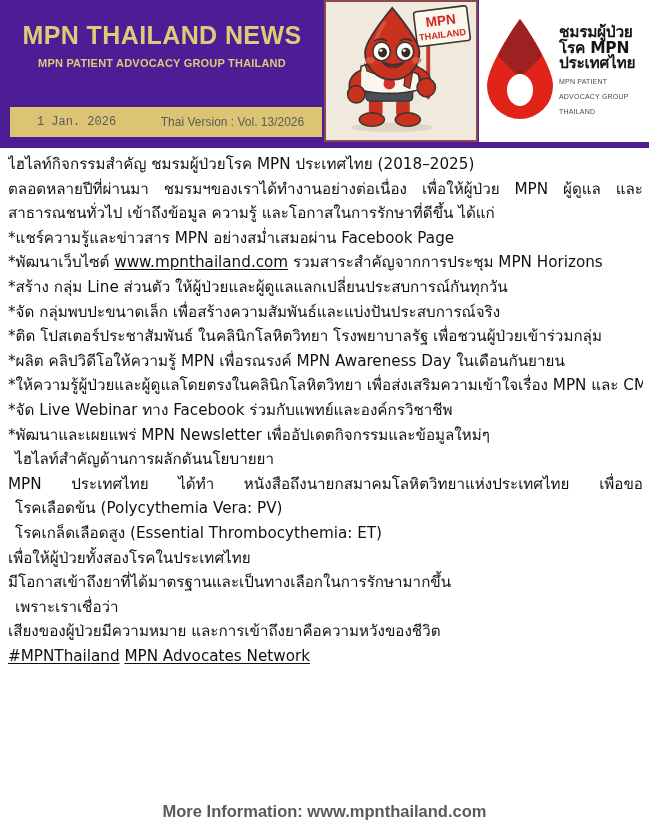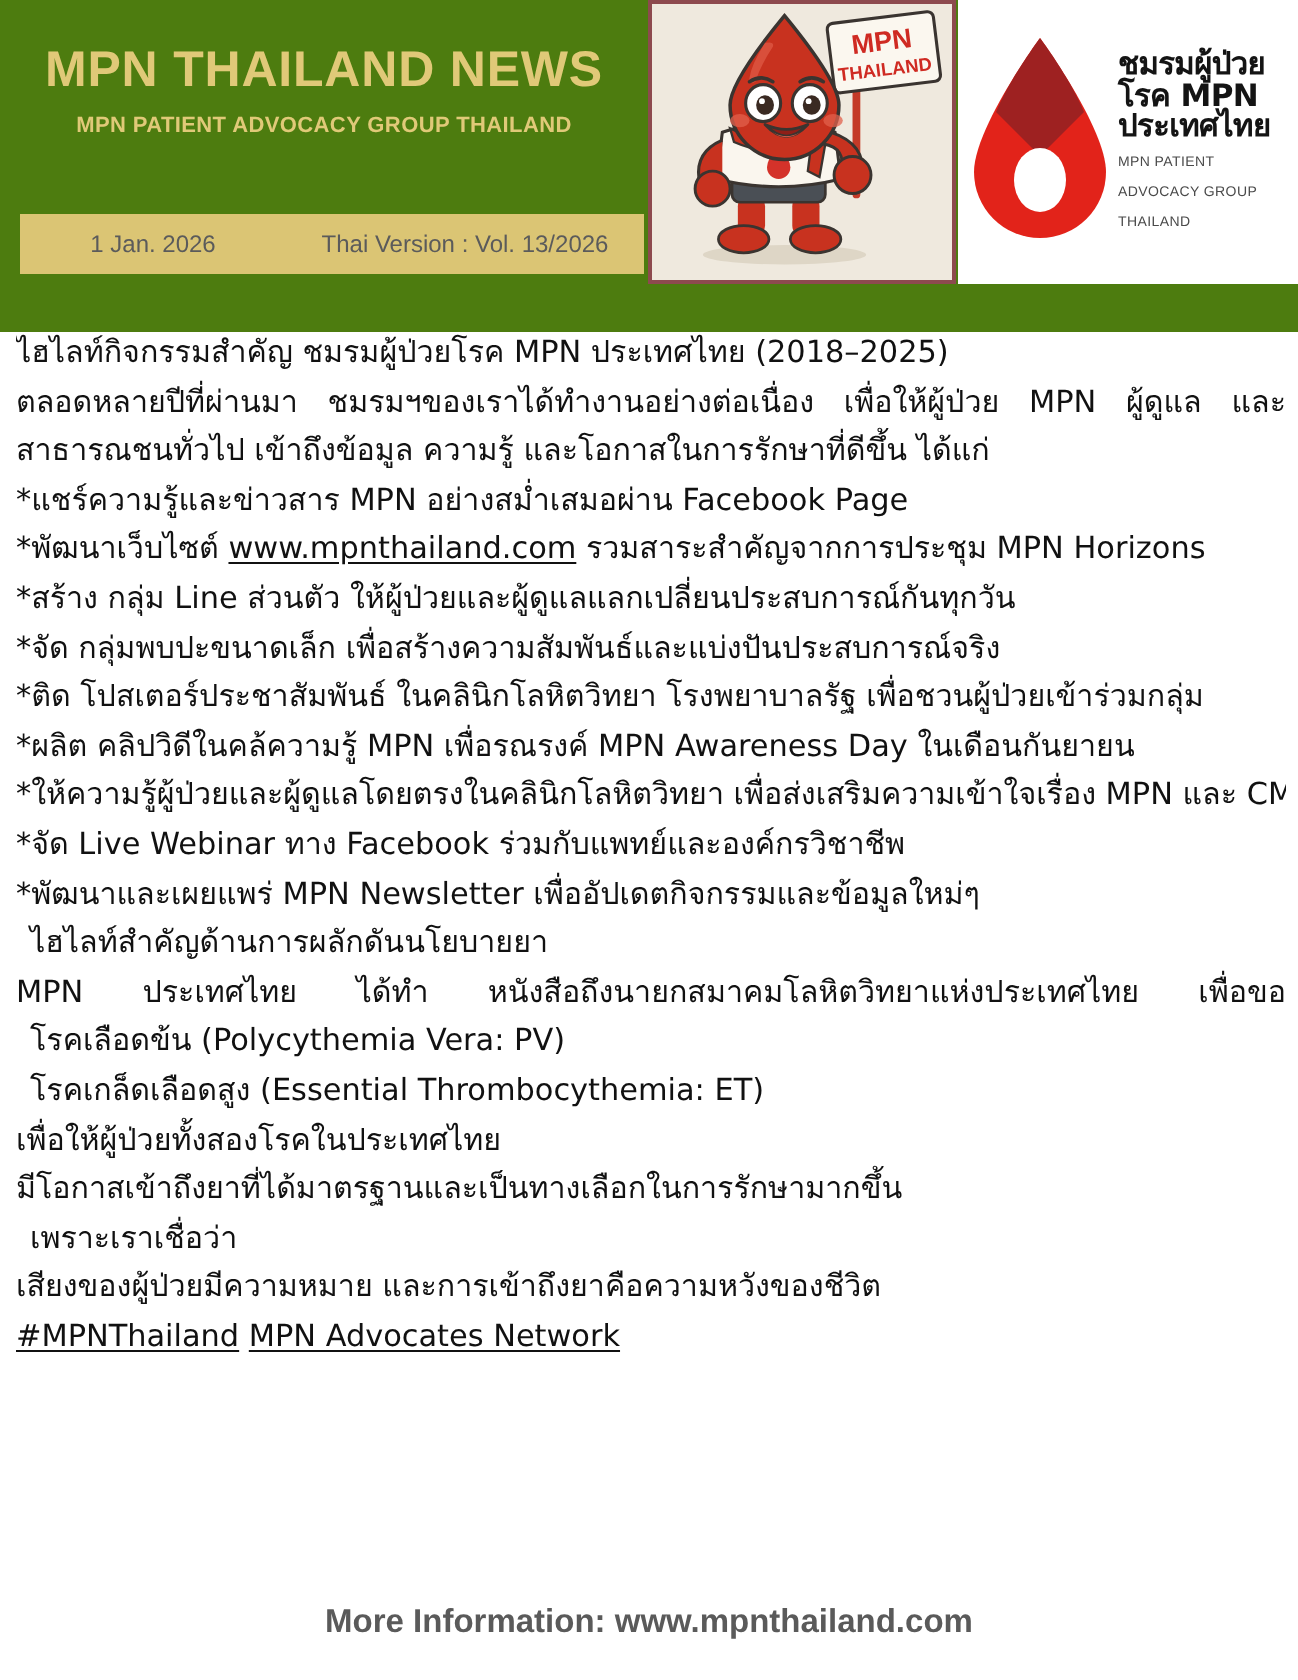--- a/index.html
+++ b/index.html
@@ -12,22 +12,22 @@
     height: 840px;
     font-family: "DejaVu Sans", "Liberation Sans", sans-serif;
     overflow: hidden;
     position: relative;
   }
 
   
   .header {
     position: relative;
     width: 649px;
-    height: 166px;
-    background: #4d7c0f;
+    height: 148px;
+    background: #4c1d95;
     box-sizing: border-box;
     overflow: hidden;
   }
   .header-left {
     position: absolute;
     left: 0;
     top: 0;
     width: 324px;
     height: 148px;
   }
@@ -66,21 +66,21 @@
     background: #dbc574;
     display: flex;
     align-items: center;
     box-sizing: border-box;
   }
   .date-band .issue-date {
     width: 133px;
     text-align: center;
     color: #5b5b5b;
     font-size: 12px;
-    font-family: Liberation Sans, sans-serif;
+    font-family: Liberation Mono, monospace;
     white-space: nowrap;
   }
   .date-band .issue-vol {
     flex: 1;
     text-align: center;
     color: #5b5b5b;
     font-size: 12px;
     font-family: "Liberation Sans", sans-serif;
     white-space: nowrap;
   }
@@ -134,21 +134,21 @@
     line-height: 1.45;
     margin-top: 5px;
     font-family: "Liberation Sans", sans-serif;
     white-space: nowrap;
   }
 
   
   .content {
     position: absolute;
     left: 0;
-    top: 164px;
+    top: 152px;
     width: 649px;
     padding: 0 6px 0 8px;
     box-sizing: border-box;
   }
   .line {
     color: #111111;
     font-size: 15.2px;
     line-height: 24.6px;
     font-family: "DejaVu Sans", sans-serif;
     white-space: nowrap;
@@ -278,21 +278,21 @@
   <div class="line">สาธารณชนทั่วไป เข้าถึงข้อมูล ความรู้ และโอกาสในการรักษาที่ดีขึ้น ได้แก่</div>
   <div class="line">*แชร์ความรู้และข่าวสาร MPN อย่างสม่ำเสมอผ่าน Facebook Page</div>
 
   <div class="line">
     <span>*พัฒนาเว็บไซต์ </span><a class="u" href="#" style="color:#111;text-decoration:underline;">www.mpnthailand.com</a><span> รวมสาระสำคัญจากการประชุม MPN Horizons</span>
   </div>
 
   <div class="line">*สร้าง กลุ่ม Line ส่วนตัว ให้ผู้ป่วยและผู้ดูแลแลกเปลี่ยนประสบการณ์กันทุกวัน</div>
   <div class="line">*จัด กลุ่มพบปะขนาดเล็ก เพื่อสร้างความสัมพันธ์และแบ่งปันประสบการณ์จริง</div>
   <div class="line">*ติด โปสเตอร์ประชาสัมพันธ์ ในคลินิกโลหิตวิทยา โรงพยาบาลรัฐ เพื่อชวนผู้ป่วยเข้าร่วมกลุ่ม</div>
-  <div class="line">*ผลิต คลิปวิดีในคล้ความรู้ MPN เพื่อรณรงค์ MPN Awareness Day ในเดือนกันยายน</div>
+  <div class="line">*ผลิต คลิปวิดีโอให้ความรู้ MPN เพื่อรณรงค์ MPN Awareness Day ในเดือนกันยายน</div>
   <div class="line">*ให้ความรู้ผู้ป่วยและผู้ดูแลโดยตรงในคลินิกโลหิตวิทยา เพื่อส่งเสริมความเข้าใจเรื่อง MPN และ CML</div>
   <div class="line">*จัด Live Webinar ทาง Facebook ร่วมกับแพทย์และองค์กรวิชาชีพ</div>
   <div class="line">*พัฒนาและเผยแพร่ MPN Newsletter เพื่ออัปเดตกิจกรรมและข้อมูลใหม่ๆ</div>
   <div class="line indent">ไฮไลท์สำคัญด้านการผลักดันนโยบายยา</div>
 
   <div class="line justify">
     <span>MPN</span>
     <span>ประเทศไทย</span>
     <span>ได้ทำ</span>
     <span>หนังสือถึงนายกสมาคมโลหิตวิทยาแห่งประเทศไทย</span>

